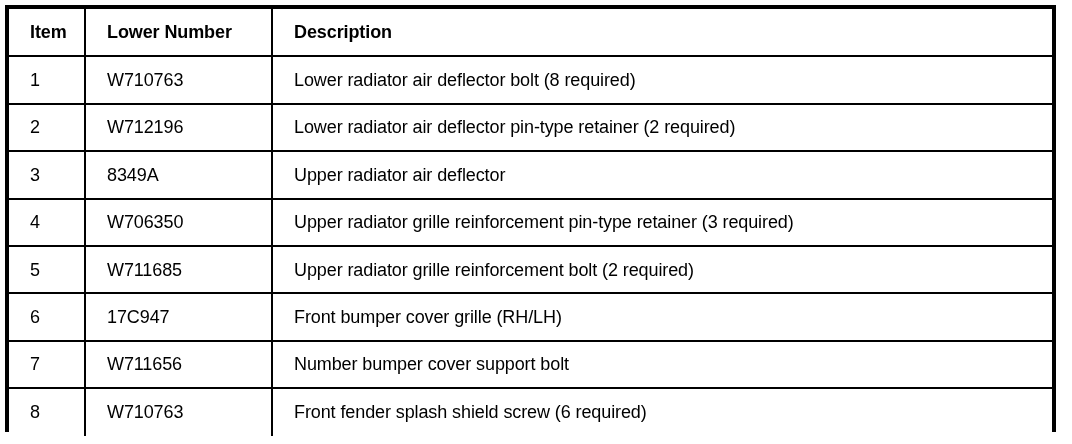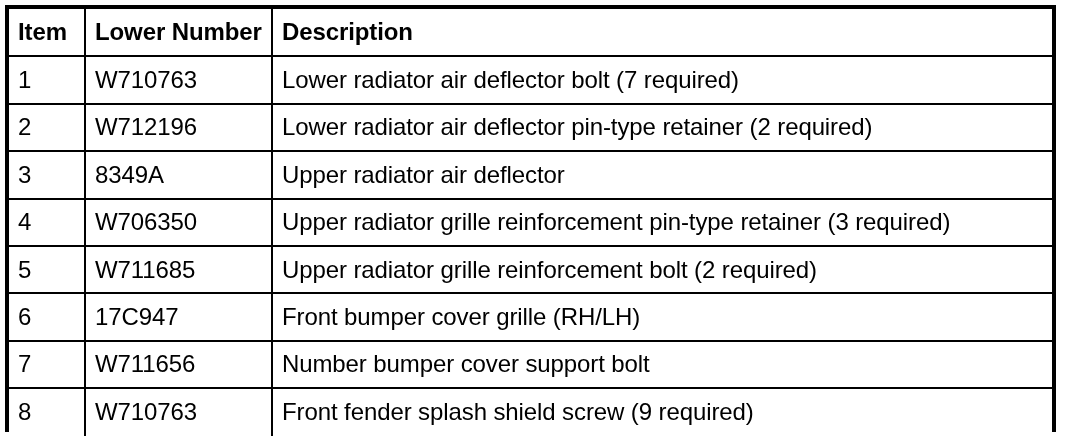--- a/index.html
+++ b/index.html
@@ -45,24 +45,24 @@
   }
 
   table.parts-table col.col-item        { width: 76px; }
   table.parts-table col.col-part        { width: 187px; }
   table.parts-table col.col-description { width: auto; }
 
   table.parts-table th,
   table.parts-table td {
     box-sizing: border-box;
     height: 47.4px;
-    padding: 0 0 0 9px;
+    padding: 0 0 0 21px;
     text-align: left;
     vertical-align: middle;
-    font-size: 24px;
+    font-size: 18px;
     line-height: 24px;
     letter-spacing: -0.1px;
     white-space: nowrap;
     overflow: hidden;
     background: #ffffff;
     color: #000000;
   }
 
   
   table.parts-table th.c-item,
@@ -103,21 +103,21 @@
           <th class="c-item">Item</th>
           <th class="c-part">Lower Number</th>
           <th class="c-desc">Description</th>
         </tr>
       </thead>
 
       <tbody>
         <tr>
           <td class="c-item">1</td>
           <td class="c-part">W710763</td>
-          <td class="c-desc">Lower radiator air deflector bolt (7 required)</td>
+          <td class="c-desc">Lower radiator air deflector bolt (8 required)</td>
         </tr>
         <tr>
           <td class="c-item">2</td>
           <td class="c-part">W712196</td>
           <td class="c-desc">Lower radiator air deflector pin-type retainer (2 required)</td>
         </tr>
         <tr>
           <td class="c-item">3</td>
           <td class="c-part">8349A</td>
           <td class="c-desc">Upper radiator air deflector</td>
@@ -138,19 +138,19 @@
           <td class="c-desc">Front bumper cover grille (RH/LH)</td>
         </tr>
         <tr>
           <td class="c-item">7</td>
           <td class="c-part">W711656</td>
           <td class="c-desc">Number bumper cover support bolt</td>
         </tr>
         <tr>
           <td class="c-item">8</td>
           <td class="c-part">W710763</td>
-          <td class="c-desc">Front fender splash shield screw (9 required)</td>
+          <td class="c-desc">Front fender splash shield screw (6 required)</td>
         </tr>
       </tbody>
     </table>
   </div>
 
 </div>
 
 </body></html>

